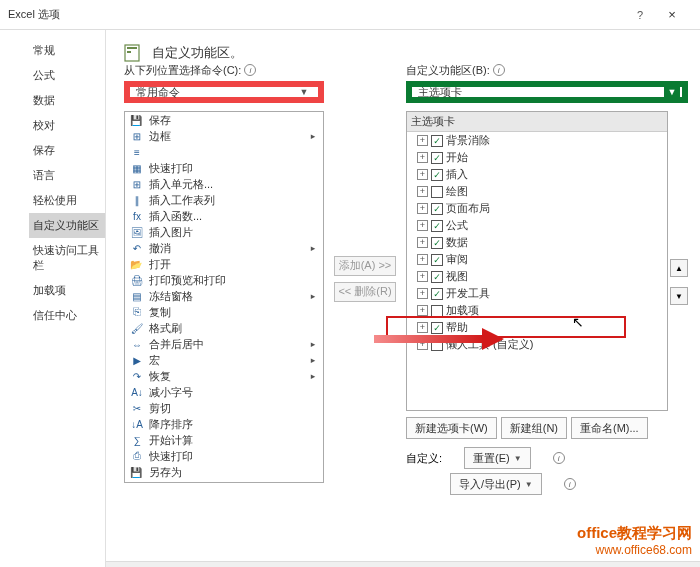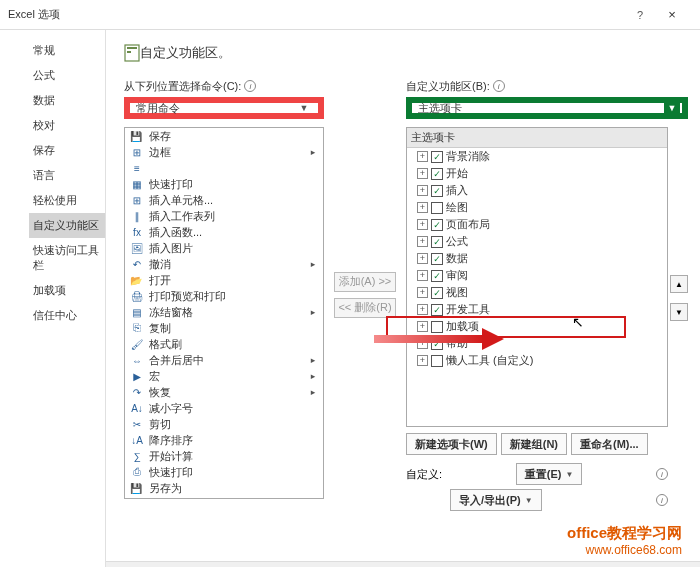--- a/index.html
+++ b/index.html
@@ -6,21 +6,21 @@
 body { background: #fff; width: 700px; height: 567px; position: relative; overflow: hidden; }
 .titlebar { height: 30px; border-bottom: 1px solid #ddd; display: flex; align-items: center; padding: 0 8px; }
 .titlebar .title { flex: 1; color: #333; }
 .titlebar .help { width: 24px; text-align: center; color: #555; }
 .titlebar .close { width: 40px; text-align: center; font-size: 13px; color: #333; cursor: pointer; }
 .main { display: flex; height: 537px; }
 .sidebar { width: 106px; background: #fff; border-right: 1px solid #e0e0e0; padding-top: 8px; }
 .sidebar-item { padding: 5px 4px; color: #333; cursor: pointer; margin-left: 29px; }
 .sidebar-item.active { background: #d4d4d4; }
 .content { flex: 1; padding: 14px 12px 8px 18px; position: relative; }
-.header-row { display: flex; align-items: center; gap: 0; margin-bottom: 16px; }
+.header-row { display: flex; align-items: center; gap: 12px; margin-bottom: 0; }
 .header-icon { width: 16px; height: 18px; }
 .header-title { font-size: 13px; color: #333; }
 .cols { display: flex; gap: 8px; }
 .col-left { width: 200px; }
 .col-mid { width: 66px; display: flex; flex-direction: column; justify-content: center; align-items: center; }
 .col-right { flex: 1; }
 .label-row { display: flex; align-items: center; gap: 3px; margin-bottom: 3px; height: 16px; }
 .label-text { color: #333; }
 .info-icon { width: 12px; height: 12px; border: 1px solid #888; border-radius: 50%; display: inline-flex; align-items: center; justify-content: center; font-size: 8px; color: #666; font-style: italic; }
 .dropdown { width: 100%; height: 22px; border: 6px solid #ef4444; background: #fff; display: flex; align-items: center; padding: 0 6px; position: relative; cursor: pointer; }
@@ -40,29 +40,29 @@
 .cmd-sub { width: 12px; text-align: center; color: #555; font-size: 9px; }
 .tree-item { display: flex; align-items: center; height: 17px; padding: 0 4px; gap: 3px; }
 .tree-exp { width: 11px; height: 11px; border: 1px solid #888; display: inline-flex; align-items: center; justify-content: center; font-size: 9px; color: #555; line-height: 1; cursor: pointer; }
 .tree-chk { width: 12px; height: 12px; border: 1px solid #555; display: inline-flex; align-items: center; justify-content: center; font-size: 9px; color: #0a7b32; cursor: pointer; }
 .tree-label { color: #333; }
 .tree-header { padding: 2px 4px; background: #e8e8e8; color: #333; border-bottom: 1px solid #ccc; }
 .mid-btn { width: 62px; height: 20px; border: 1px solid #bbb; background: #f5f5f5; color: #999; display: flex; align-items: center; justify-content: center; gap: 2px; margin: 3px 0; cursor: pointer; }
 .arrow-img { position: absolute; left: 268px; top: 298px; width: 130px; height: 22px; pointer-events: none; z-index: 10; }
 .highlight-box { position: absolute; border: 2.5px solid #d21a1a; pointer-events: none; z-index: 9; }
 .btns-row { display: flex; gap: 4px; margin-top: 6px; }
-.btn { height: 22px; border: 1px solid #aaa; background: #fafafa; padding: 8px 8px; display: inline-flex; align-items: center; cursor: pointer; color: #333; font-weight: bold; }
+.btn { height: 22px; border: 1px solid #aaa; background: #fafafa; padding: 8px 8px; display: inline-flex; align-items: center; cursor: pointer; color: #333; }
 .btn .dd-arrow { margin-left: 4px; font-size: 8px; color: #555; }
-.custom-row { display: flex; align-items: center; gap: 14px; margin-top: 8px; justify-content: space-between; }
+.custom-row { display: flex; align-items: center; gap: 22px; margin-top: 8px; }
 .spin-btns { width: 18px; display: flex; flex-direction: column; margin-left: 2px; }
 .spin-btn { width: 18px; height: 18px; border: 1px solid #aaa; background: #f5f5f5; display: flex; align-items: center; justify-content: center; font-size: 8px; cursor: pointer; }
 .right-list-wrap { display: flex; }
 .right-list-inner { flex: 1; }
 .bscroll { height: 6px; background: #f0f0f0; border-top: 1px solid #ddd; position: absolute; bottom: 0; left: 106px; right: 0; }
-.watermark { position: absolute; right: 18px; bottom: 10px; text-align: right; pointer-events: none; z-index: 20; }
+.watermark { position: absolute; right: 8px; bottom: 10px; text-align: right; pointer-events: none; z-index: 20; }
 .watermark .l1 { color: #e05a00; font-size: 15px; font-weight: bold; }
 .watermark .l2 { color: #e05a00; font-size: 12px; }
 .cursor-img { position: absolute; left: 572px; top: 314px; font-size: 14px; color: #000; z-index: 11; pointer-events: none; }
 </style>
 </head>
 <body>
 
 <div class="titlebar">
   <span class="title">Excel 选项</span>
   <span class="help">?</span>

